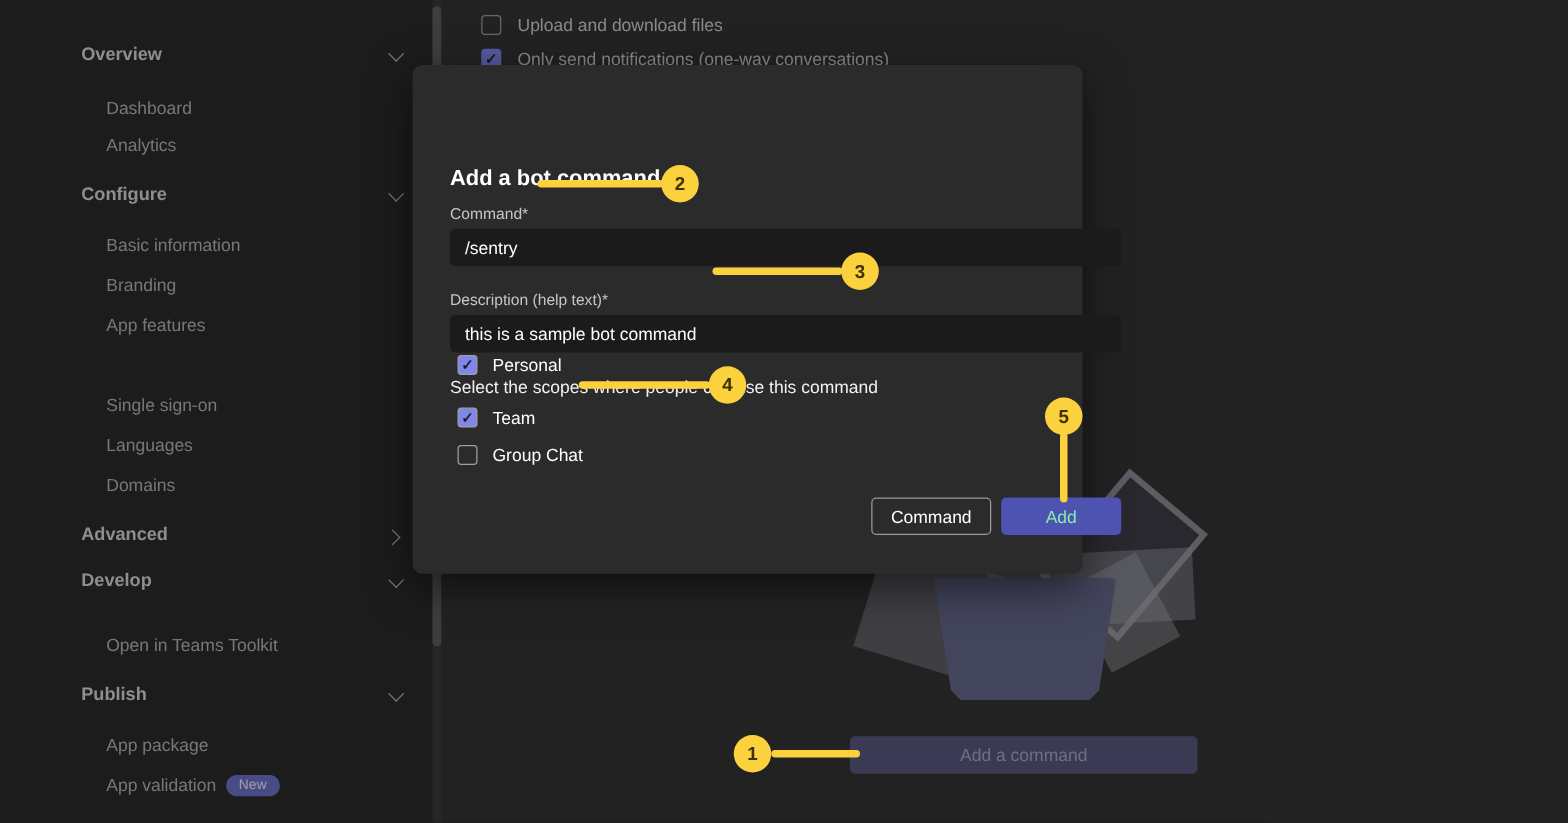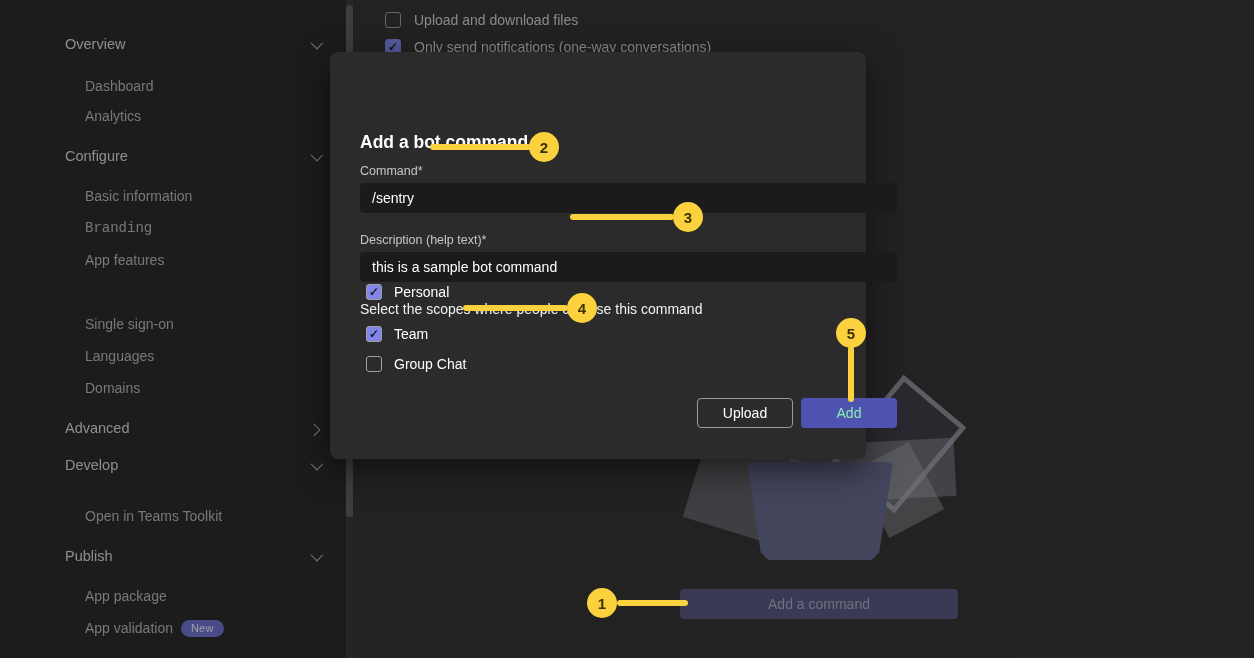--- a/index.html
+++ b/index.html
@@ -6,21 +6,21 @@
   html,body { width:1254px; height:658px; overflow:hidden; background:#1a1a1a;
     font-family:"Liberation Sans", sans-serif; }
   .stage { position:relative; width:1254px; height:658px; overflow:hidden; }
 
   
   .sidebar { position:absolute; left:0; top:0; width:346px; height:658px; background:#2b2b2b; z-index:1; }
   .content { position:absolute; left:346px; top:0; right:0; height:658px; background:#343434; z-index:1; }
 
   .nav-header { position:absolute; left:65px; width:255px; height:20px; display:flex;
     align-items:center; justify-content:space-between; color:#d6d4d2; font-size:14.5px;
-    font-weight:normal; cursor:pointer; }
+    font-weight:bold; cursor:pointer; }
   .nav-item { position:absolute; left:85px; width:230px; height:20px; display:flex;
     align-items:center; gap:8px; color:#b5b2b0; font-size:14px; cursor:pointer; }
   .chev { width:9px; height:9px; border-right:1.6px solid #bdbdbd; border-bottom:1.6px solid #bdbdbd; display:inline-block; }
   .chev.down { transform:rotate(45deg) translateY(-2px); }
   .chev.right { transform:rotate(-45deg) translateX(-2px); }
   .badge-new { background:#6d71c9; color:#ecedfb; font-size:11px; padding:2.5px 10px;
     border-radius:10px; letter-spacing:.2px; }
 
   
   .scroll-track { position:absolute; left:346px; top:0; width:7px; height:658px; background:#3a3a3a; z-index:2; }
@@ -91,21 +91,21 @@
         <span>Analytics</span>
       </div>
 
     <div class="nav-header" style="top:146px;">
       <span>Configure</span>
       <span class="chev down"></span>
     </div>
     <div class="nav-item" style="top:186px;">
         <span>Basic information</span>
       </div>
-    <div class="nav-item" style="top:218px;font-family:Liberation Mono, monospace;">
+    <div class="nav-item" style="top:218px;">
         <span>Branding</span>
       </div>
     <div class="nav-item" style="top:250px;">
         <span>App features</span>
       </div>
     <div class="nav-item" style="top:314px;">
         <span>Single sign-on</span>
       </div>
     <div class="nav-item" style="top:346px;">
         <span>Languages</span>
@@ -182,21 +182,21 @@
     </div>
     <div class="scope-row" style="top:274px;justify-content:flex-end;">
       <span class="checkbox checked"></span>
       <span>Team</span>
     </div>
     <div class="scope-row" style="top:304px;">
       <span class="checkbox"></span>
       <span>Group Chat</span>
     </div>
 
-    <button class="btn btn-cancel">Upload</button>
+    <button class="btn btn-cancel">Command</button>
     <button class="btn btn-add">Add</button>
   </section>
 
   <div class="anno anno-line" style="left:617px; top:600px; width:71px; height:6px;"></div>
   <div class="anno anno-circle" style="left:587px; top:588px;">1</div>
 
   <div class="anno anno-line" style="left:430px; top:144px; width:101px; height:6px;"></div>
   <div class="anno anno-circle" style="left:529px; top:132px;">2</div>
 
   <div class="anno anno-line" style="left:570px; top:214px; width:104px; height:6px;"></div>

